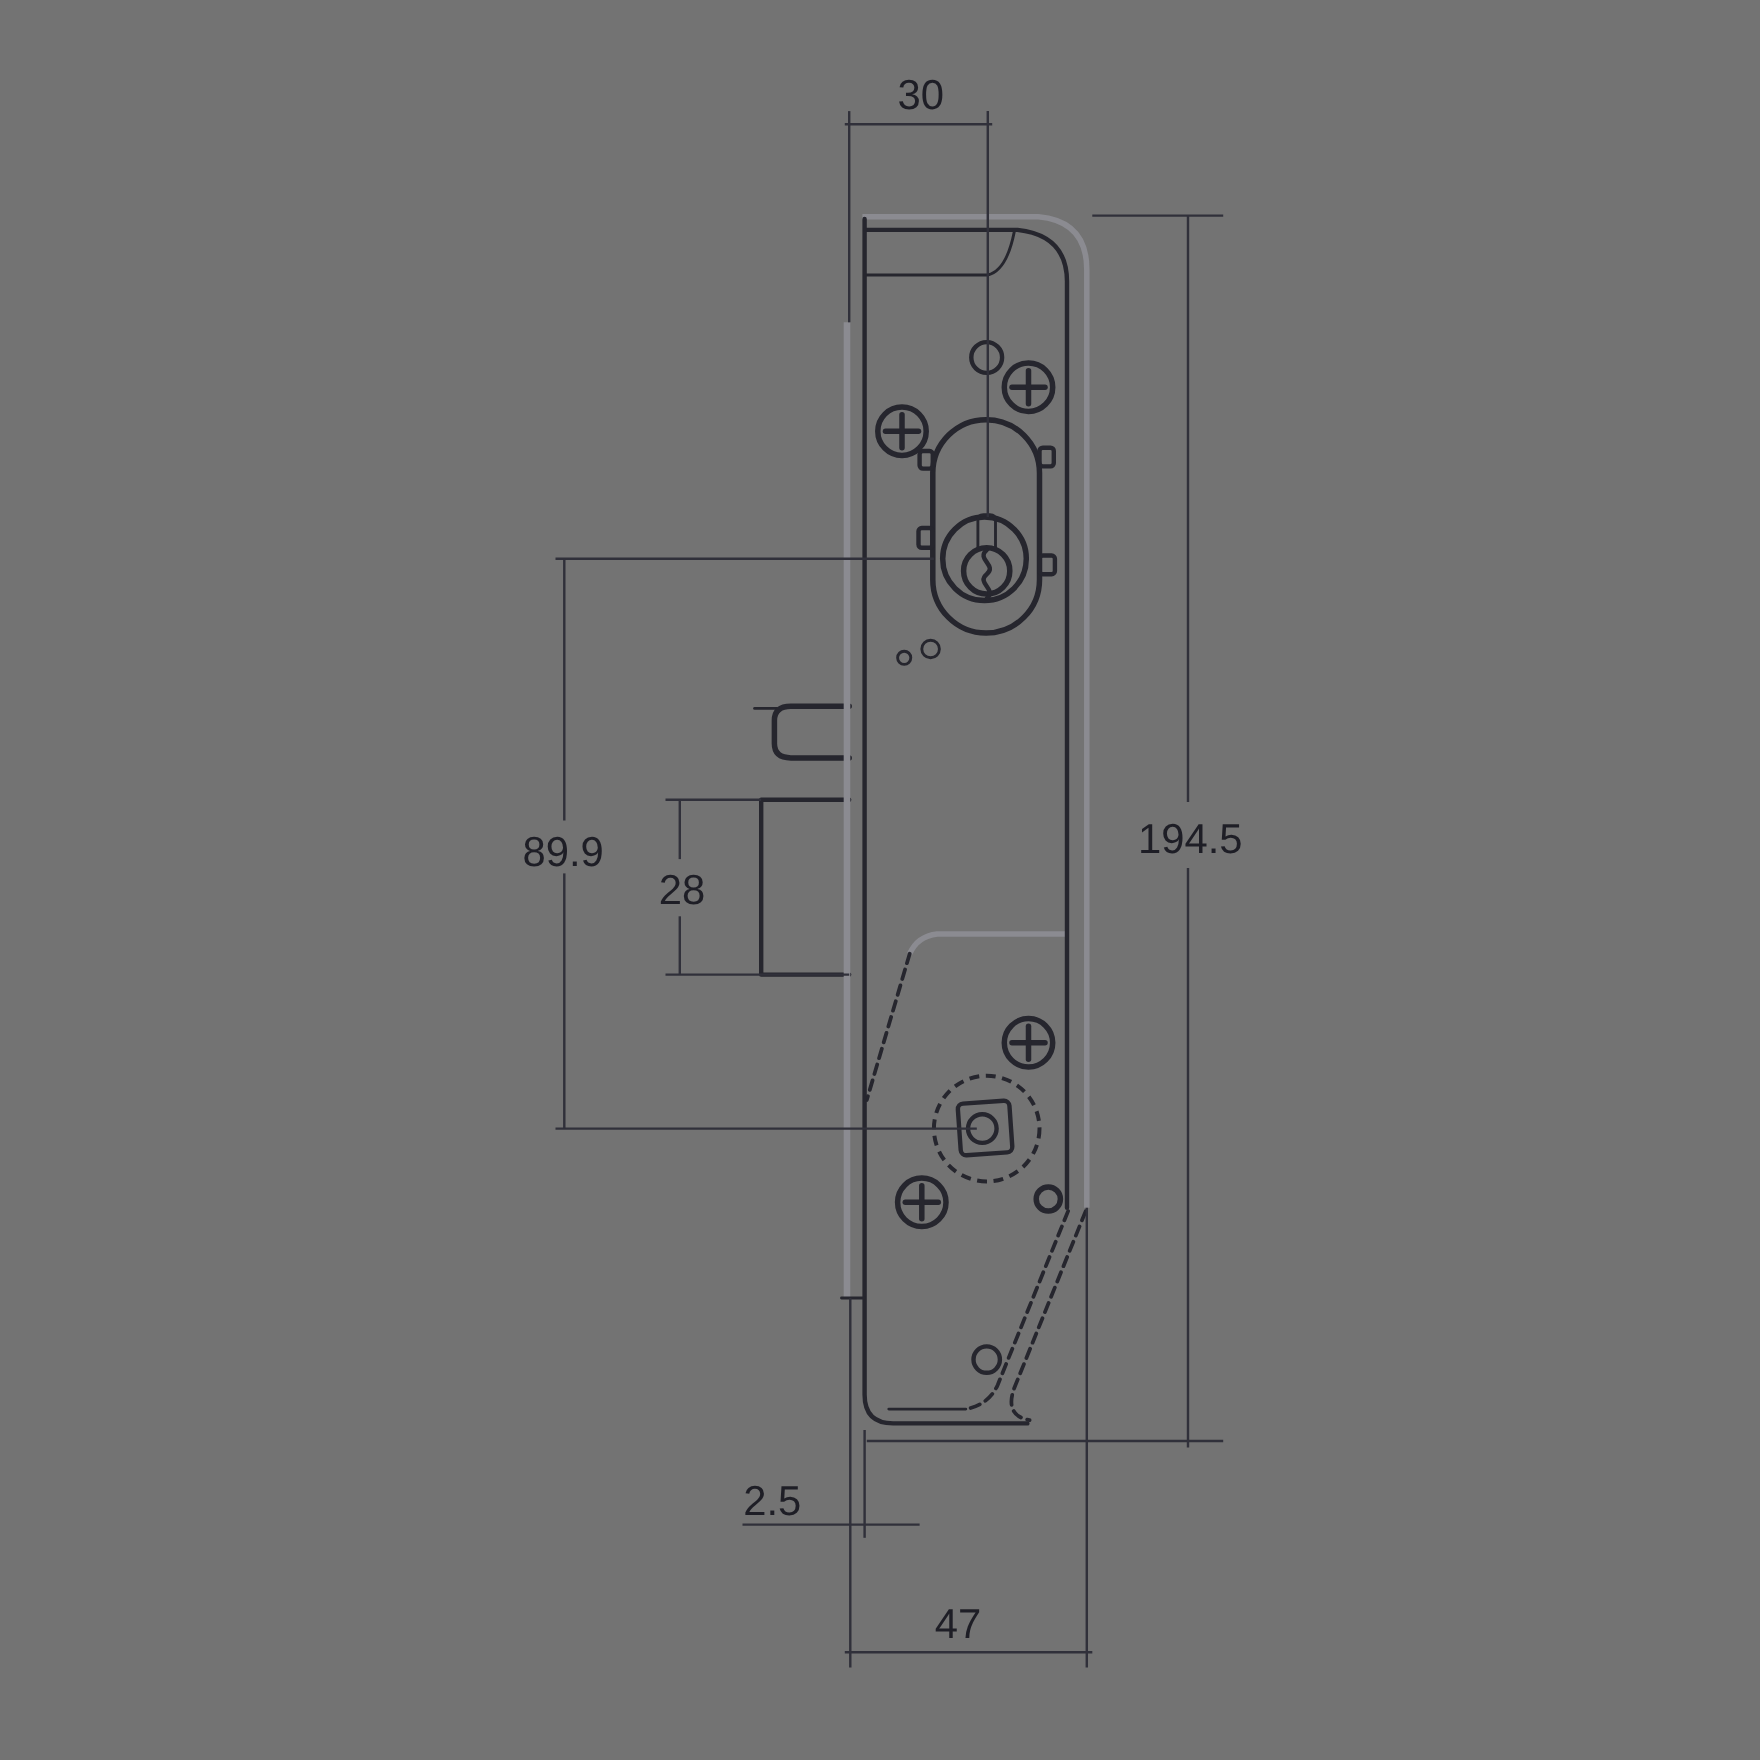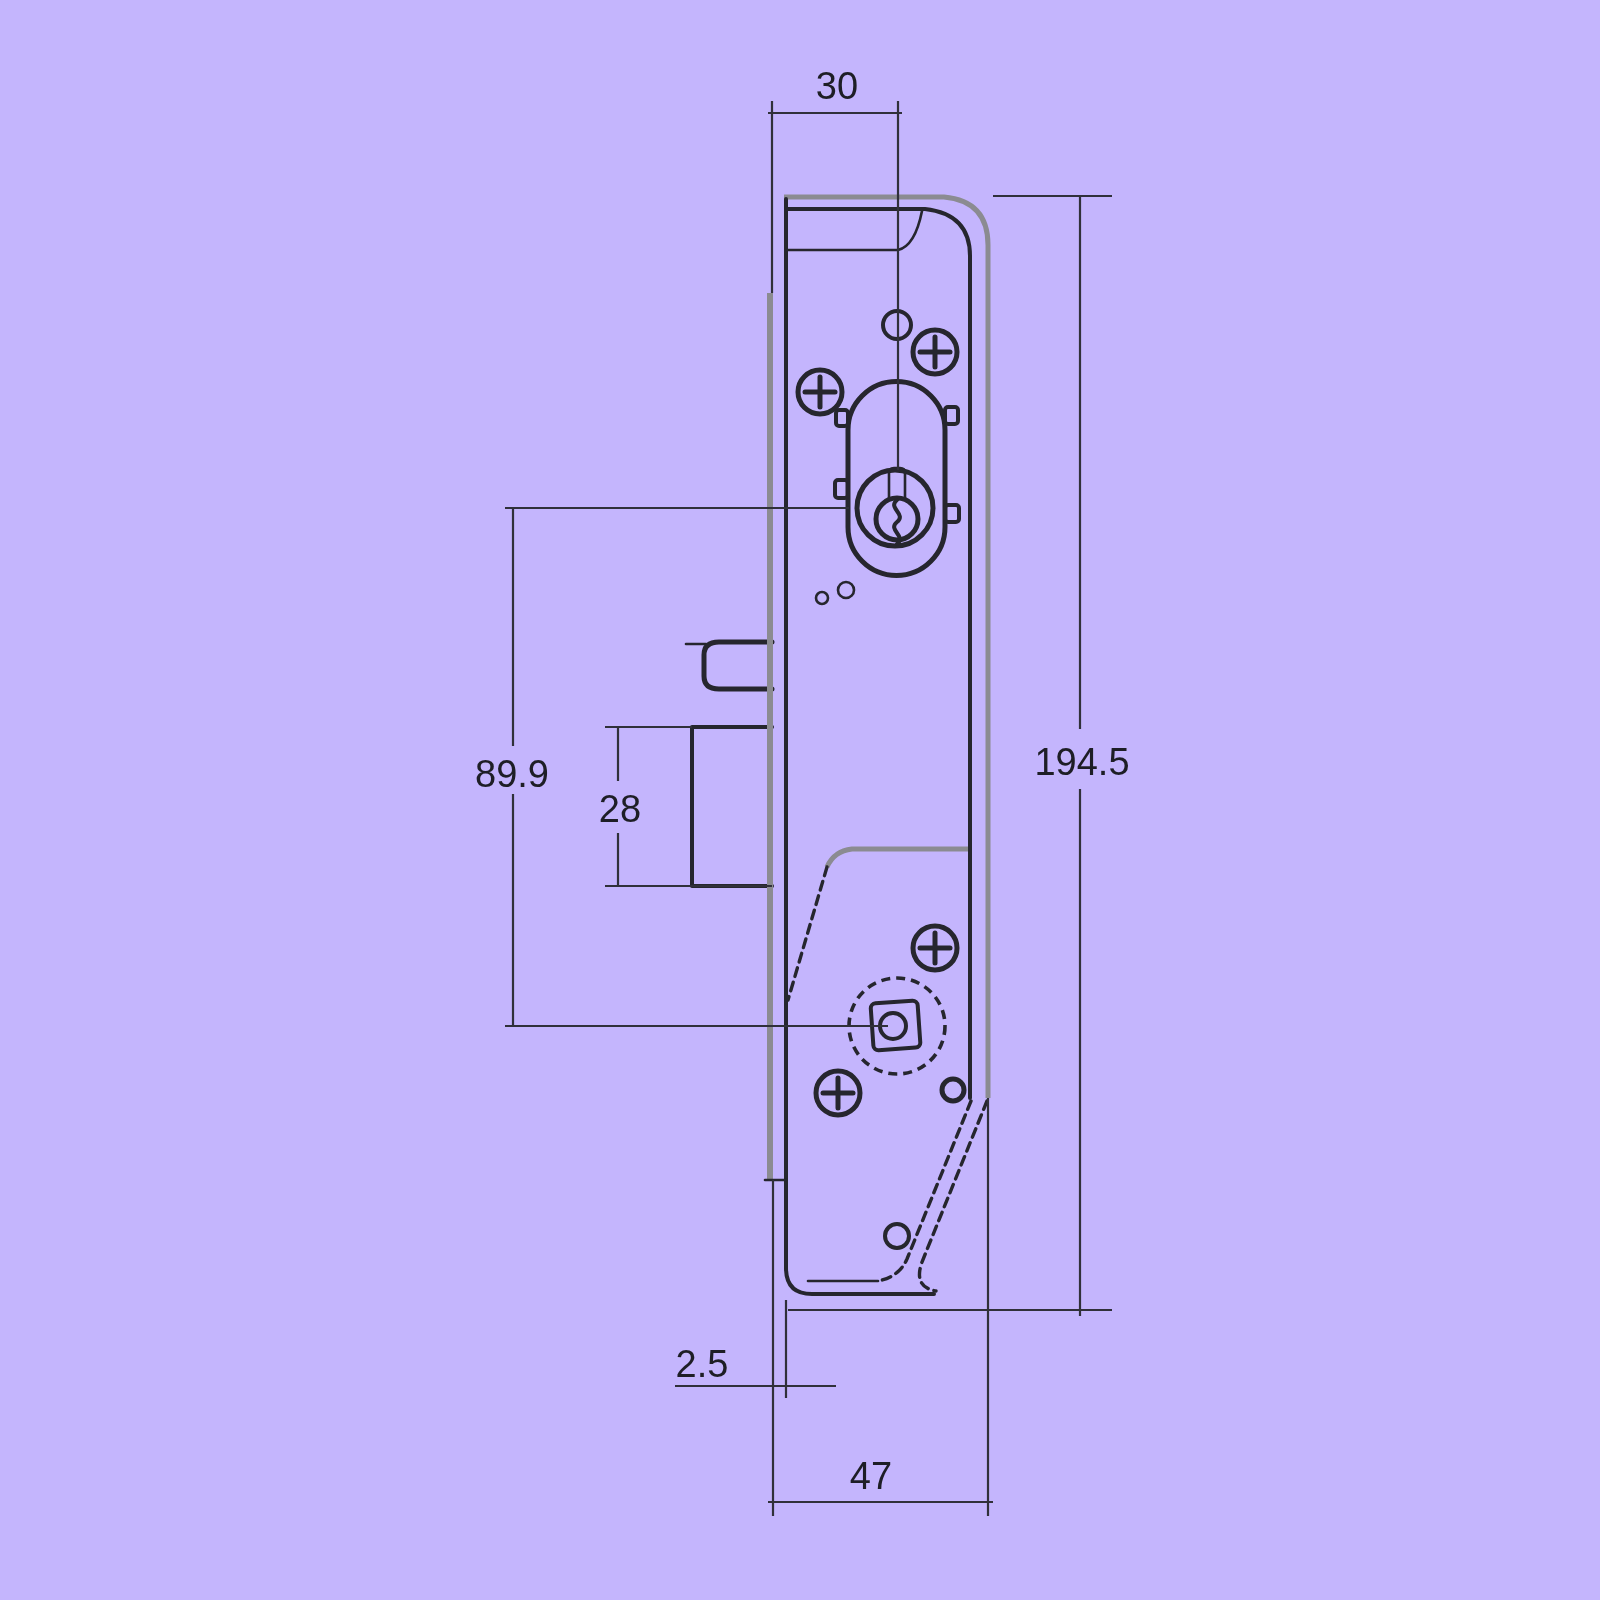--- a/index.html
+++ b/index.html
@@ -4,21 +4,21 @@
 <style>
   html, body {
     margin: 0;
     padding: 0;
     background: #ffffff;
   }
   .canvas {
     position: relative;
     width: 1600px;
     height: 1600px;
-    background: #c4b5fd;
+    background: #737373;
     overflow: hidden;
   }
   svg { display: block; }
 
   
   .ln-dark      { stroke:#26262e; stroke-width:4;   fill:none; stroke-linecap:round; stroke-linejoin:round; }
   .ln-dark-th   { stroke:#26262e; stroke-width:5;   fill:none; stroke-linecap:round; stroke-linejoin:round; }
   .ln-thin      { stroke:#26262e; stroke-width:2.6; fill:none; stroke-linecap:round; }
   .ln-gray      { stroke:#8b8b91; stroke-width:5;   fill:none; stroke-linecap:butt;  stroke-linejoin:round; }
   .ln-gray-w    { stroke:#8b8b91; stroke-width:6;   fill:none; stroke-linecap:butt; }

